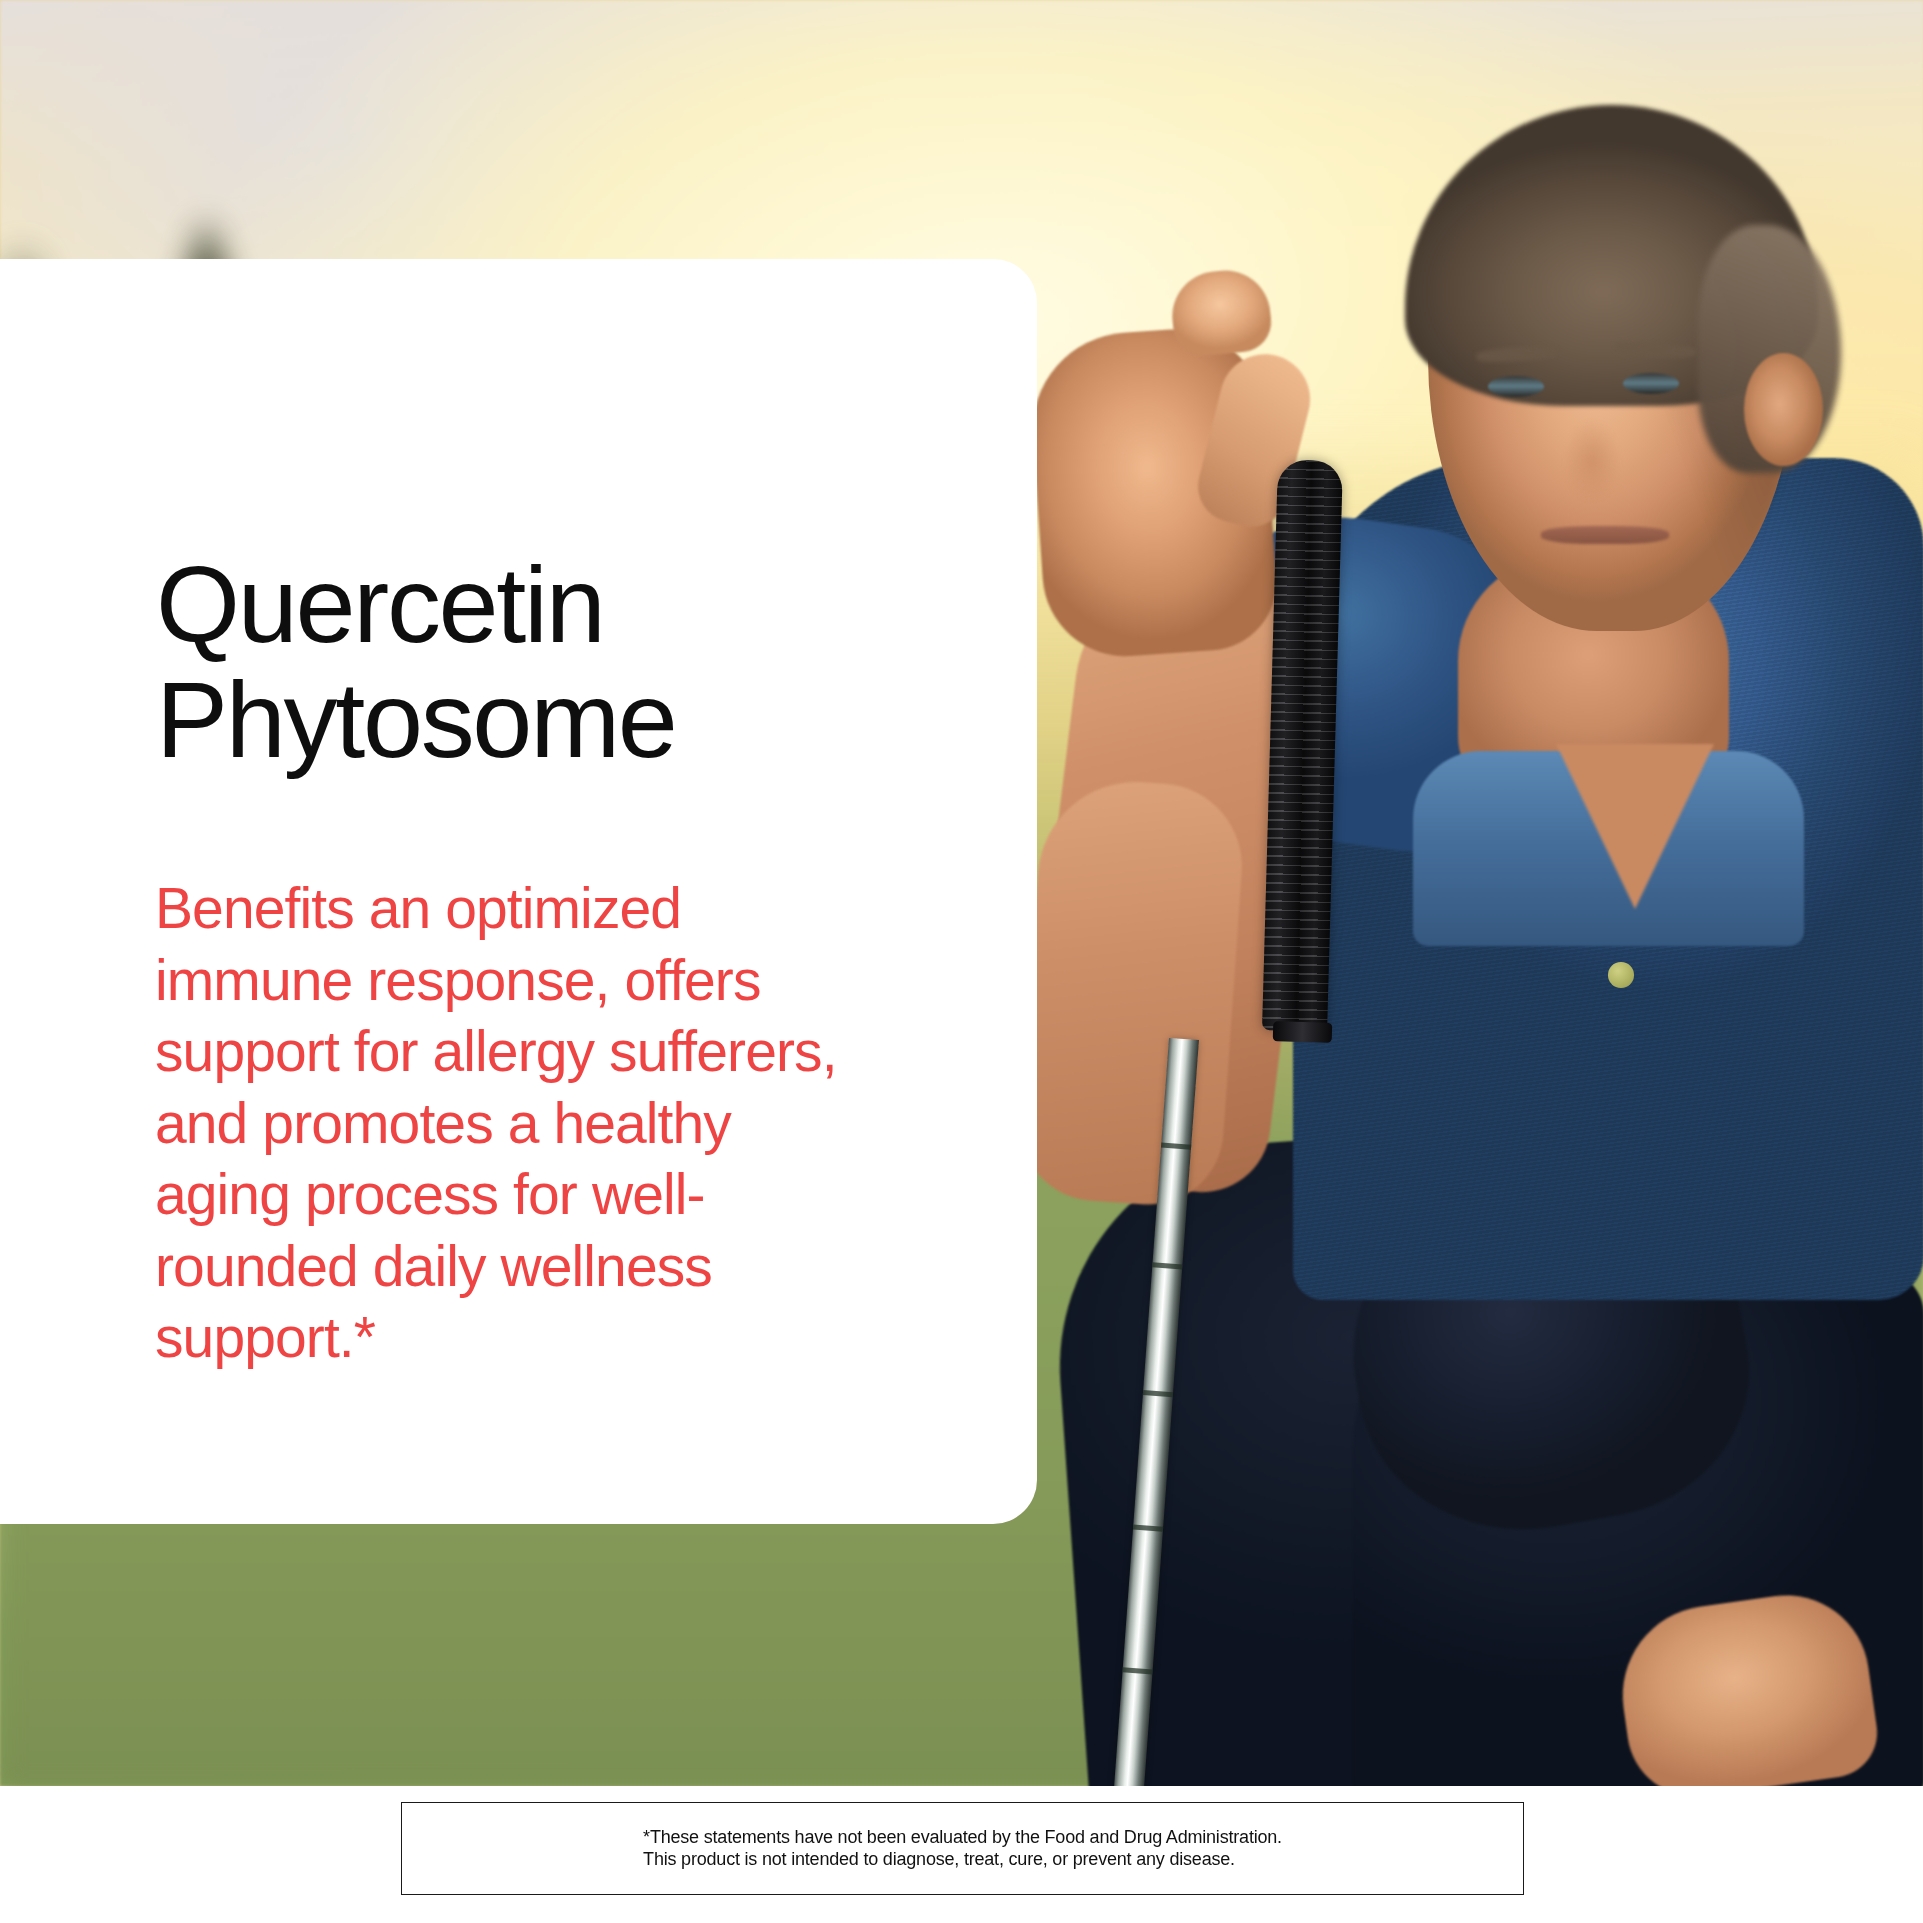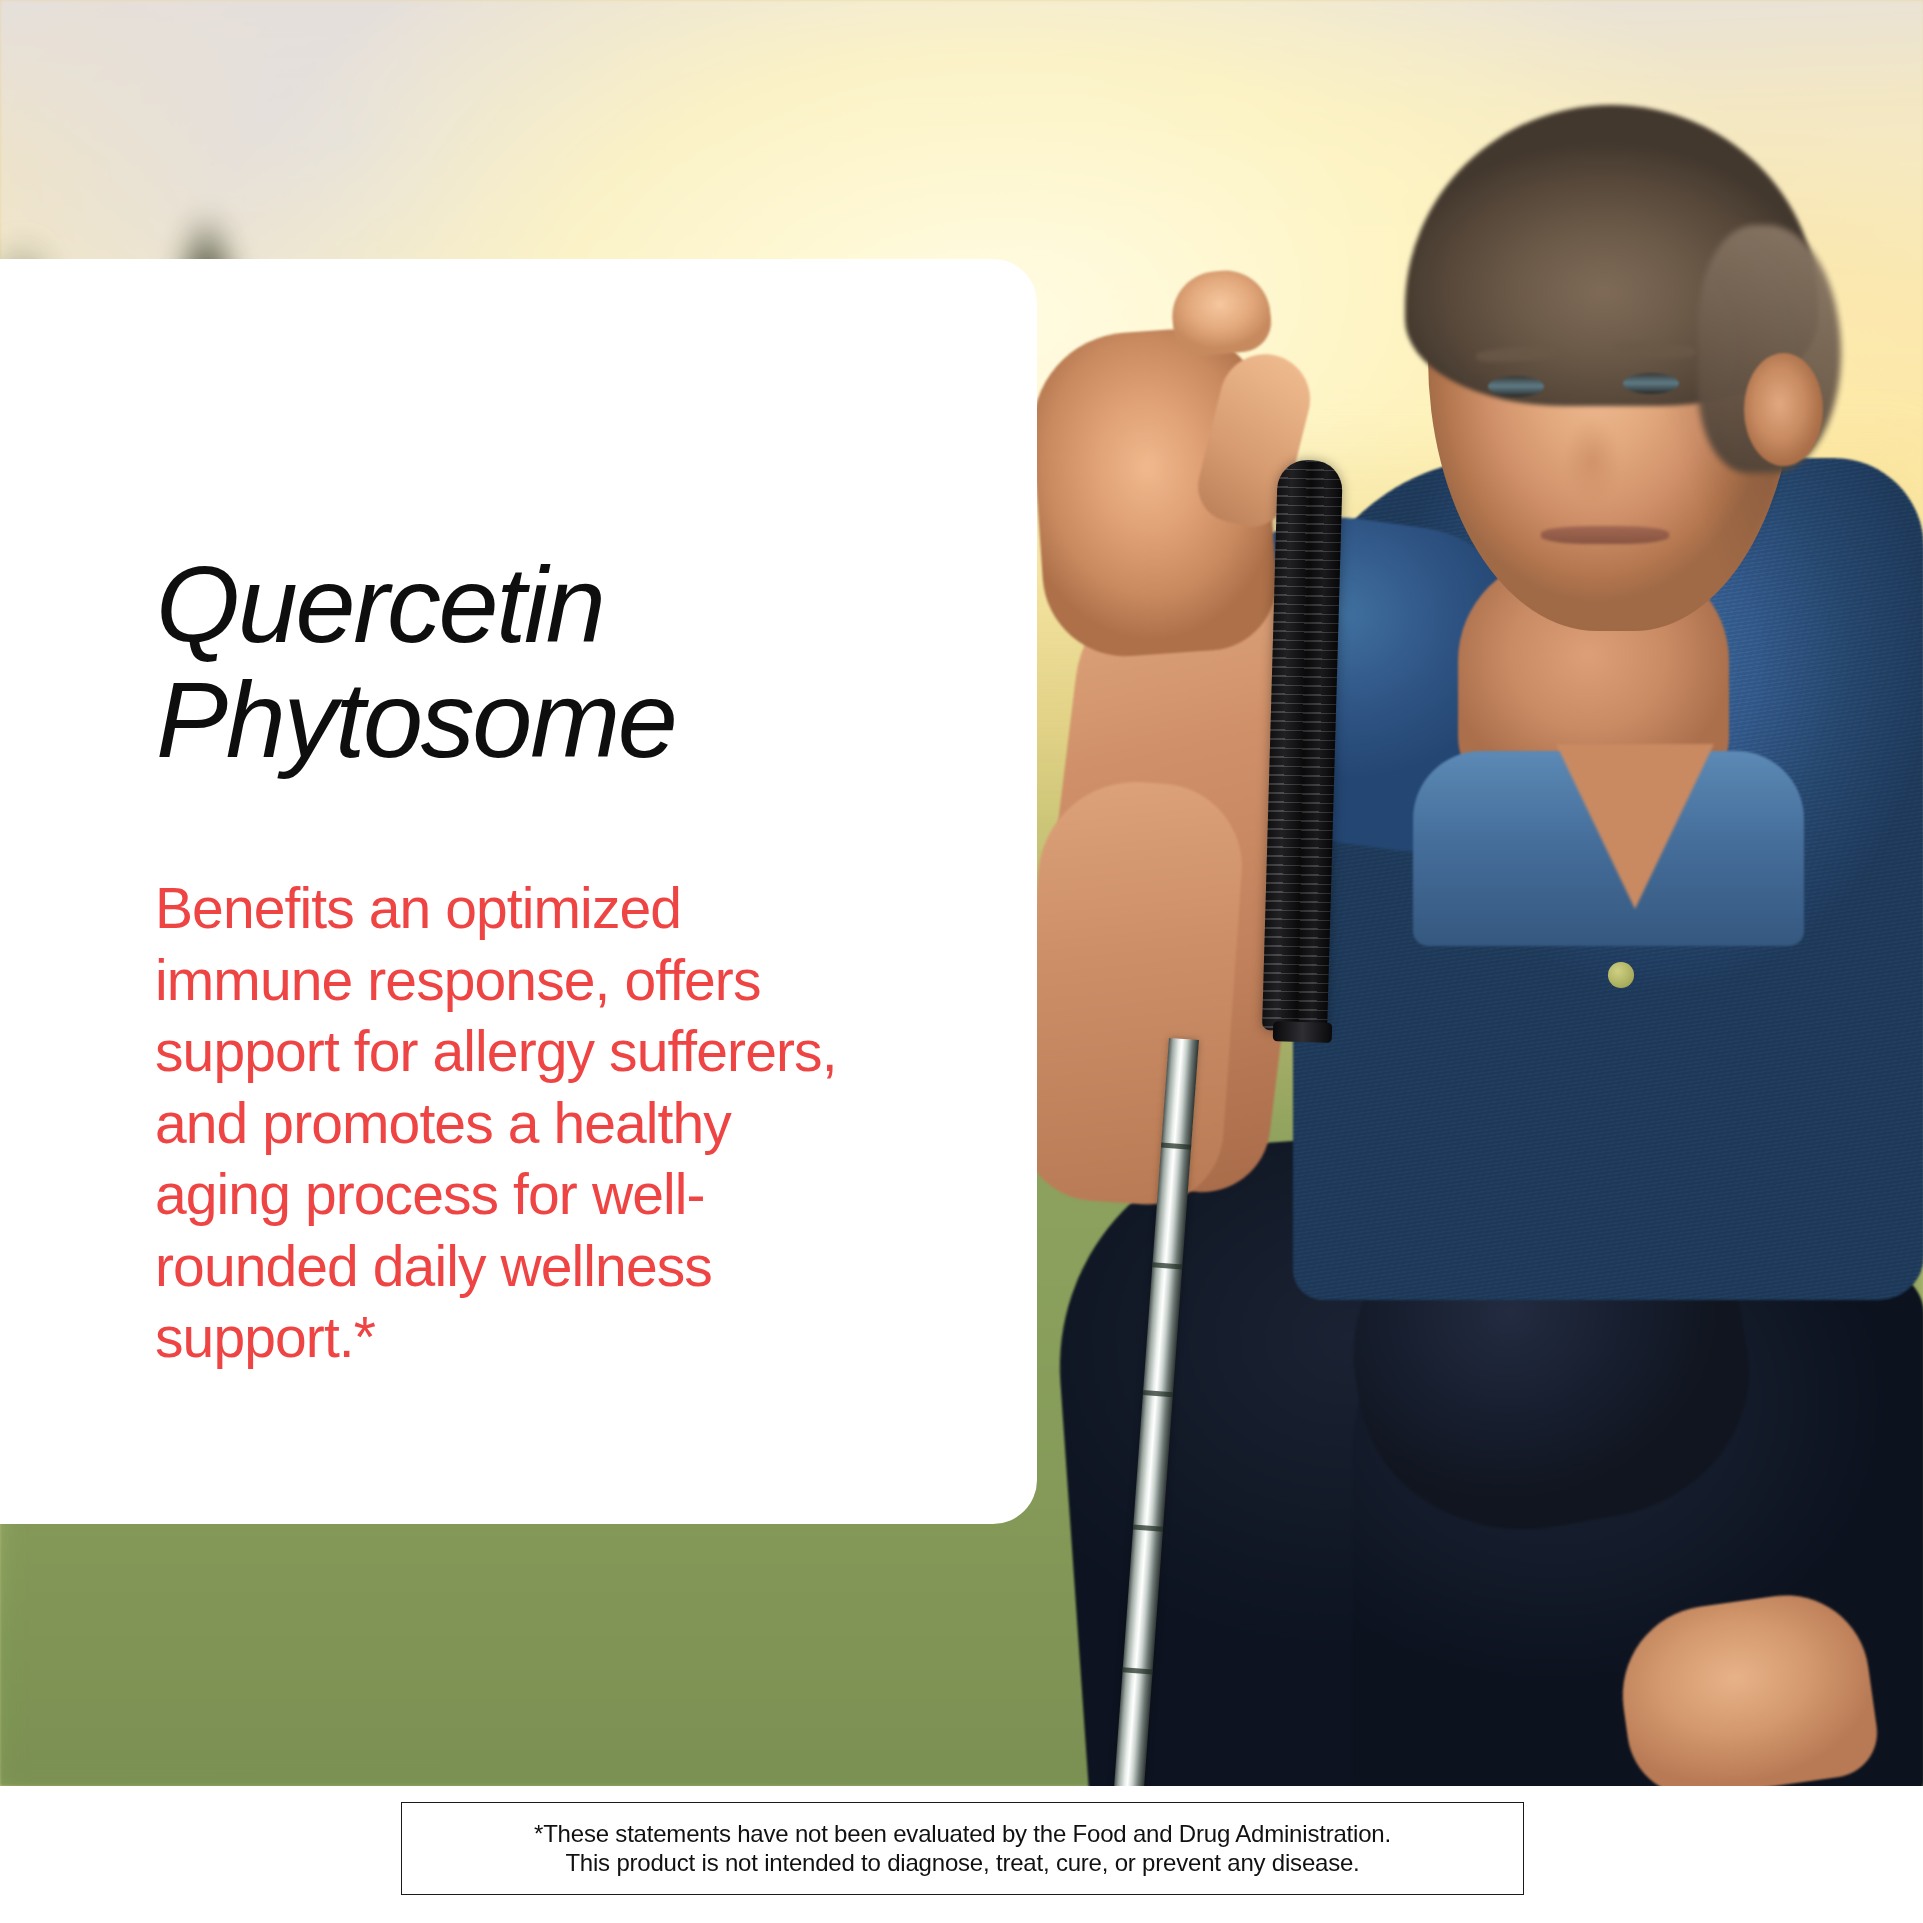--- a/index.html
+++ b/index.html
@@ -258,39 +258,39 @@
   
   #card{
     position:absolute;left:0;top:259px;width:1037px;height:1265px;
     background:#ffffff;
     border-radius:0 44px 44px 0;
   }
   #card-inner{padding:0 0 0 156px;}
   #title{
     position:absolute;left:156px;top:476px;
     font-size:108px;line-height:1.06;font-weight:400;letter-spacing:-2.3px;
-    color:#0e0e0e;white-space:pre-line;font-style:italic;
+    color:#0e0e0e;white-space:pre-line;
   }
   #body{
     position:absolute;left:155px;top:816px;width:721px;
     font-size:57px;line-height:1.255;font-weight:400;letter-spacing:-0.9px;
     color:#ef4444;
   }
 
   
   #disclaimer{
     position:absolute;left:401px;top:1802px;width:1123px;height:93px;
     border:1.5px solid #1a1a1a;
     box-sizing:border-box;
     display:flex;align-items:center;justify-content:center;
     background:#ffffff;
   }
   #disclaimer p{
-    margin:0;text-align:center;color:#111111;
-    font-size:24px;line-height:1.2;letter-spacing:-0.2px;white-space:pre-line;
+    margin:0;color:#111111;
+    font-size:18px;line-height:1.2;letter-spacing:-0.2px;white-space:pre-line;
   }
 </style>
 </head>
 <body>
 
 <div id="photo">
   <div class="sky"></div>
   <div class="trees"></div>
   <div class="tree-spire"></div>
   <div class="tree-spire2"></div>

